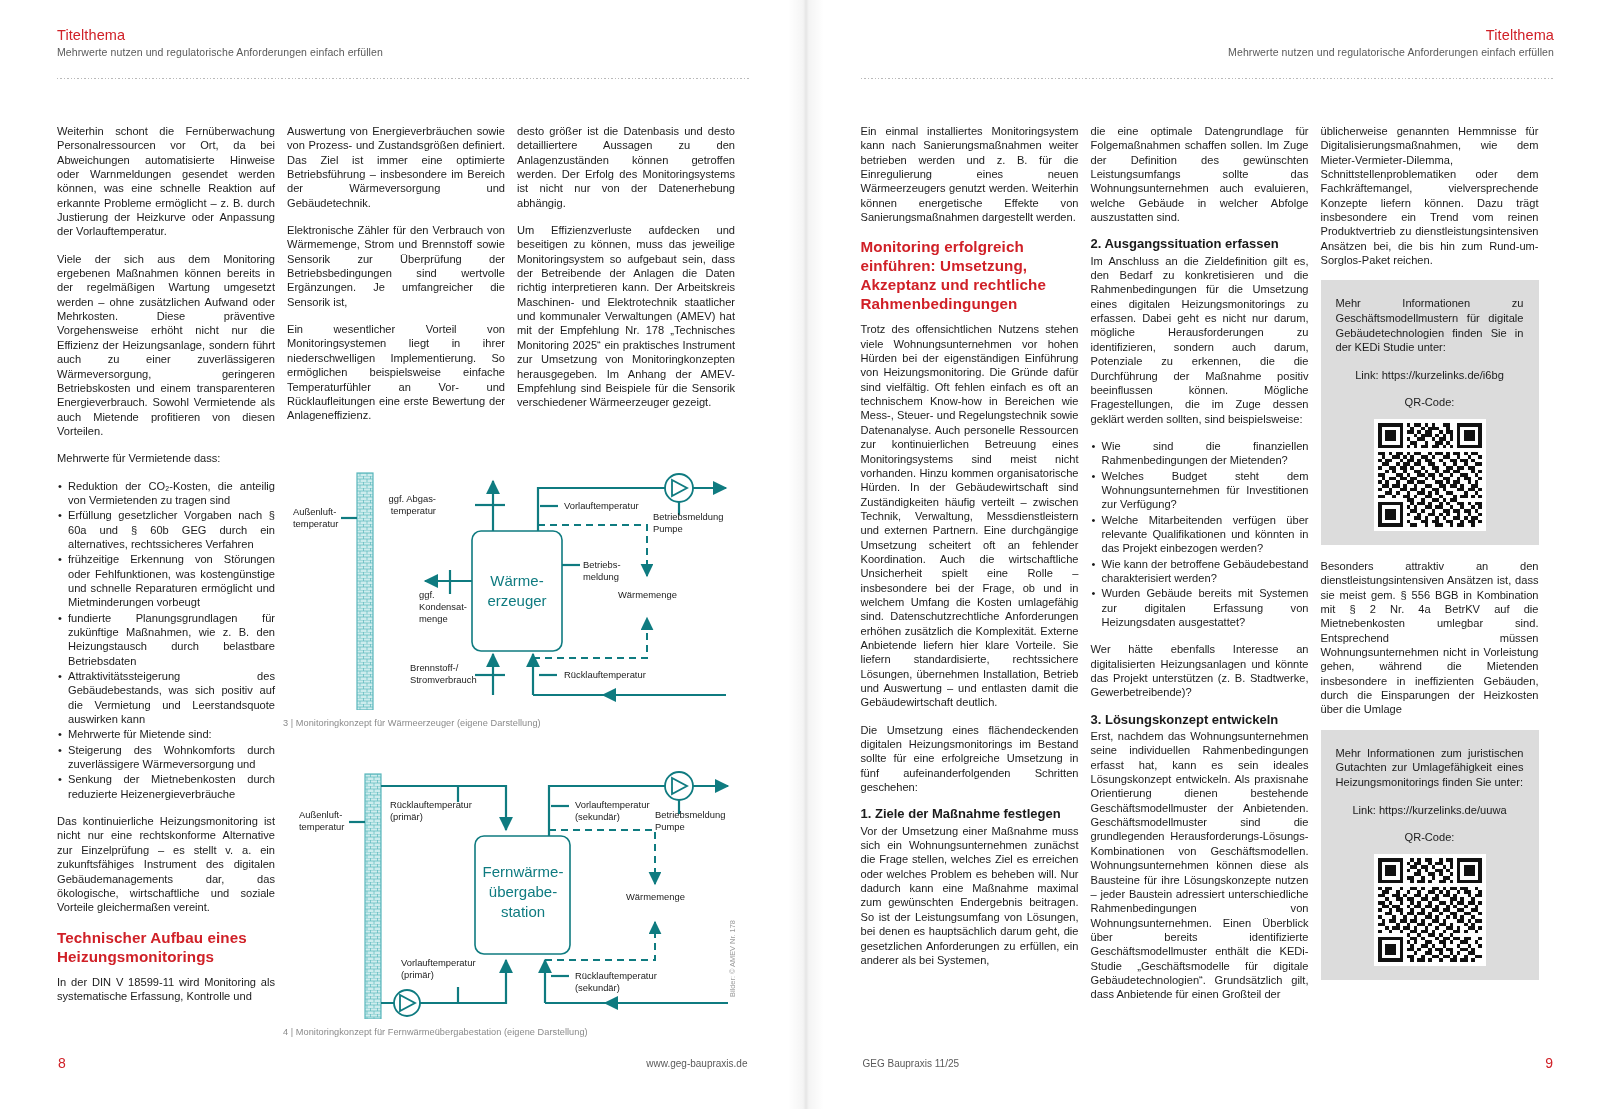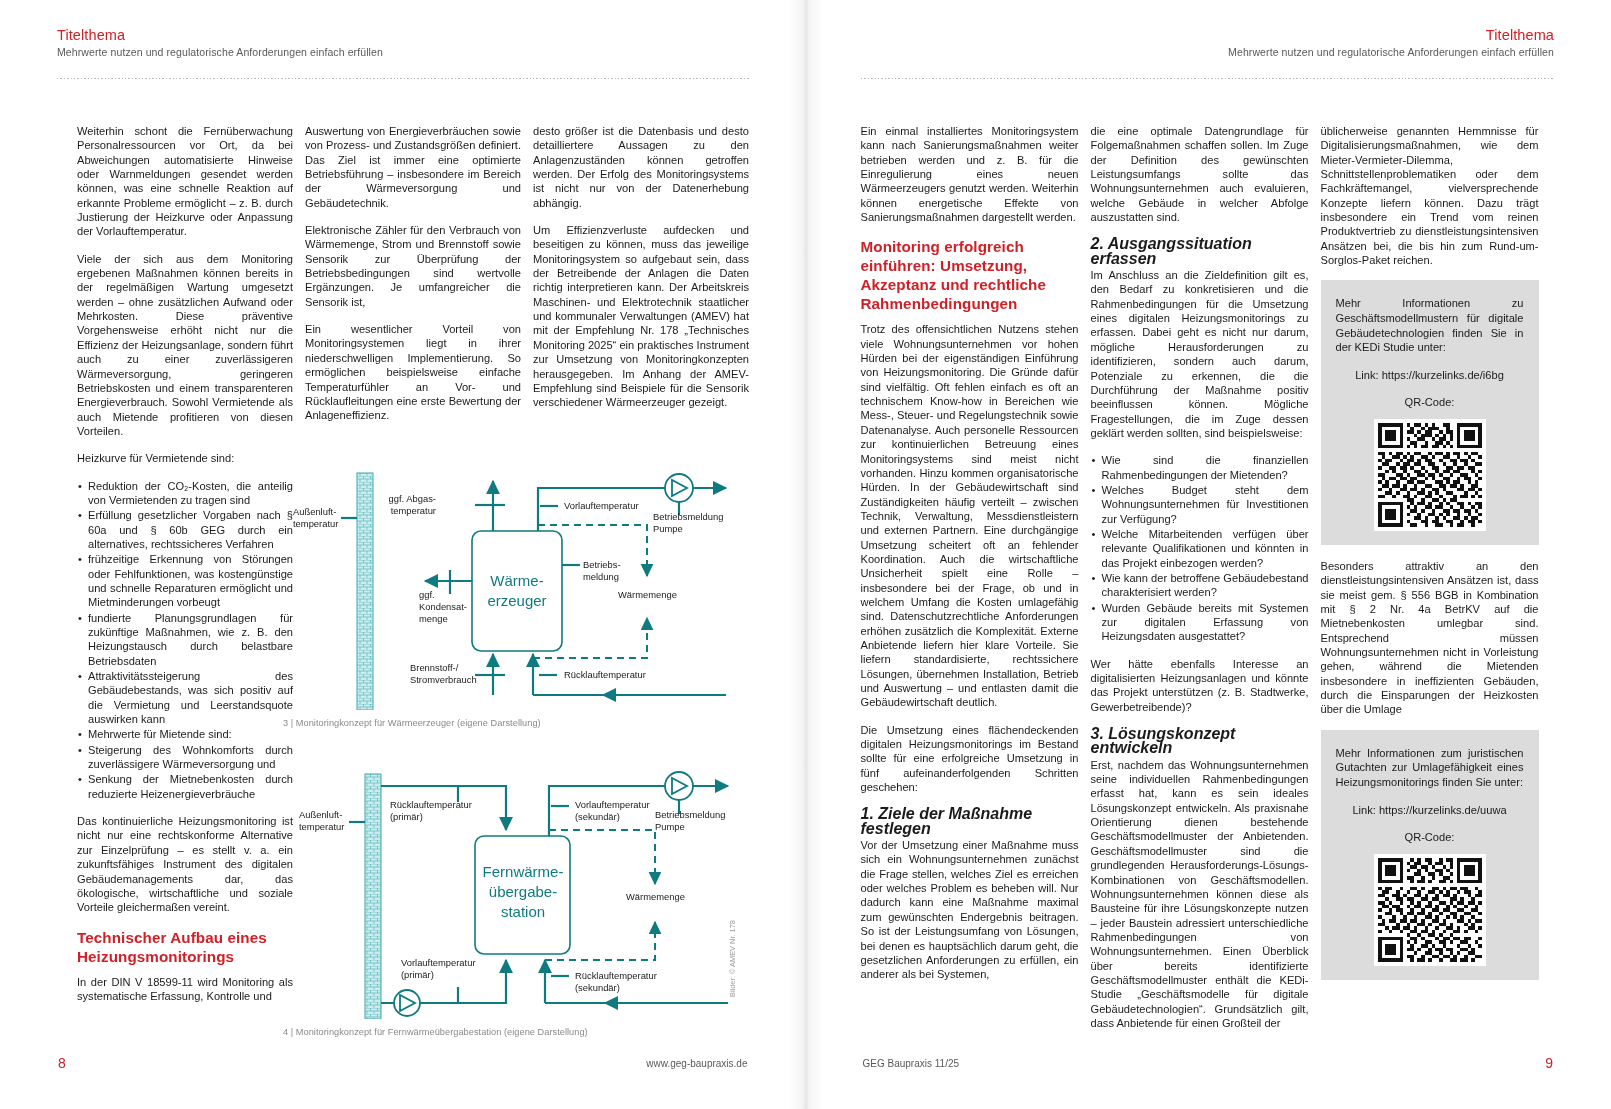--- a/index.html
+++ b/index.html
@@ -46,21 +46,21 @@
     font-size:11.1px;line-height:14.35px;text-align:justify;color:#1b1b1b;
   }
   ul.bul li:before{
     content:"\2022";position:absolute;left:1px;top:0;color:#1b1b1b;font-size:11.1px;
   }
   h2.subhead{
     margin:7px 0 9px 0;color:#d02027;font-size:15.2px;line-height:19px;
     font-weight:bold;letter-spacing:.1px;
   }
   h3.minihead{
-    margin:6px 0 2px 0;color:#1b1b1b;font-size:16px;line-height:14.35px;font-weight:bold;font-style:italic;
+    margin:6px 0 2px 0;color:#1b1b1b;font-size:13px;line-height:14.35px;font-weight:bold;
   }
 
   
   .figure{margin:6px 0 0 0;}
   .figcap{
     font-size:9.2px;color:#8a8a8a;margin-top:8px;letter-spacing:.05px;
   }
   .credit{
     position:absolute;font-size:7.4px;color:#9a9a9a;
     transform:rotate(-90deg);transform-origin:left bottom;white-space:nowrap;
@@ -95,24 +95,24 @@
   <div class="page left">
 
     <div class="runhead">
       <div class="kicker">Titelthema</div>
       <div class="sub">Mehrwerte nutzen und regulatorische Anforderungen einfach erfüllen</div>
     </div>
     <div class="rule"></div>
 
     <div class="cols" style="left:57px;width:692px;">
 
-      <div class="col" style="width:218px;margin-right:12px;margin-left:20px;">
+      <div class="col" style="width:218px;margin-right:12px;">
         <p>Weiterhin schont die Fernüberwachung Personalressourcen vor Ort, da bei Abweichungen automatisierte Hinweise oder Warnmeldungen gesendet werden können, was eine schnelle Reaktion auf erkannte Probleme ermöglicht – z. B. durch Justierung der Heizkurve oder Anpassung der Vorlauftemperatur.</p>
         <p>Viele der sich aus dem Monitoring ergebenen Maßnahmen können bereits in der regelmäßigen Wartung umgesetzt werden – ohne zusätzlichen Aufwand oder Mehrkosten. Diese präventive Vorgehensweise erhöht nicht nur die Effizienz der Heizungsanlage, sondern führt auch zu einer zuverlässigeren Wärmeversorgung, geringeren Betriebskosten und einem transparenteren Energieverbrauch. Sowohl Vermietende als auch Mietende profitieren von diesen Vorteilen.</p>
-        <p>Heizkurve für Vermietende sind:</p>
+        <p>Mehrwerte für Vermietende dass:</p>
         <ul class="bul">
           <li>Reduktion der CO₂-Kosten, die anteilig von Vermietenden zu tragen sind</li>
           <li>Erfüllung gesetzlicher Vorgaben nach § 60a und § 60b GEG durch ein alternatives, rechtssicheres Verfahren</li>
           <li>frühzeitige Erkennung von Störungen oder Fehlfunktionen, was kostengünstige und schnelle Reparaturen ermöglicht und Mietminderungen vorbeugt</li>
           <li>fundierte Planungsgrundlagen für zukünftige Maßnahmen, wie z. B. den Heizungstausch durch belastbare Betriebsdaten</li>
           <li>Attraktivitätssteigerung des Gebäudebestands, was sich positiv auf die Vermietung und Leerstandsquote auswirken kann</li>
           <li>Mehrwerte für Mietende sind:</li>
           <li>Steigerung des Wohnkomforts durch zuverlässigere Wärmeversorgung und</li>
           <li>Senkung der Mietnebenkosten durch reduzierte Heizenergieverbräuche</li>
         </ul>

